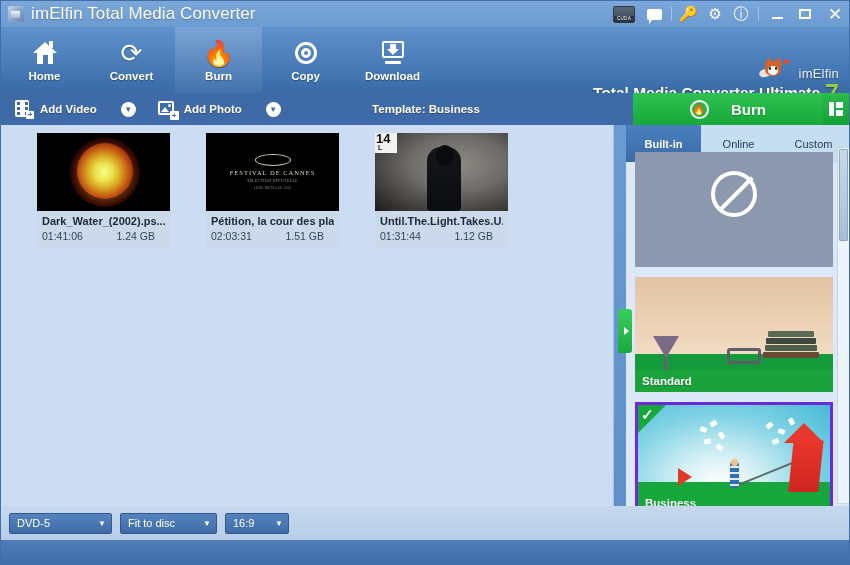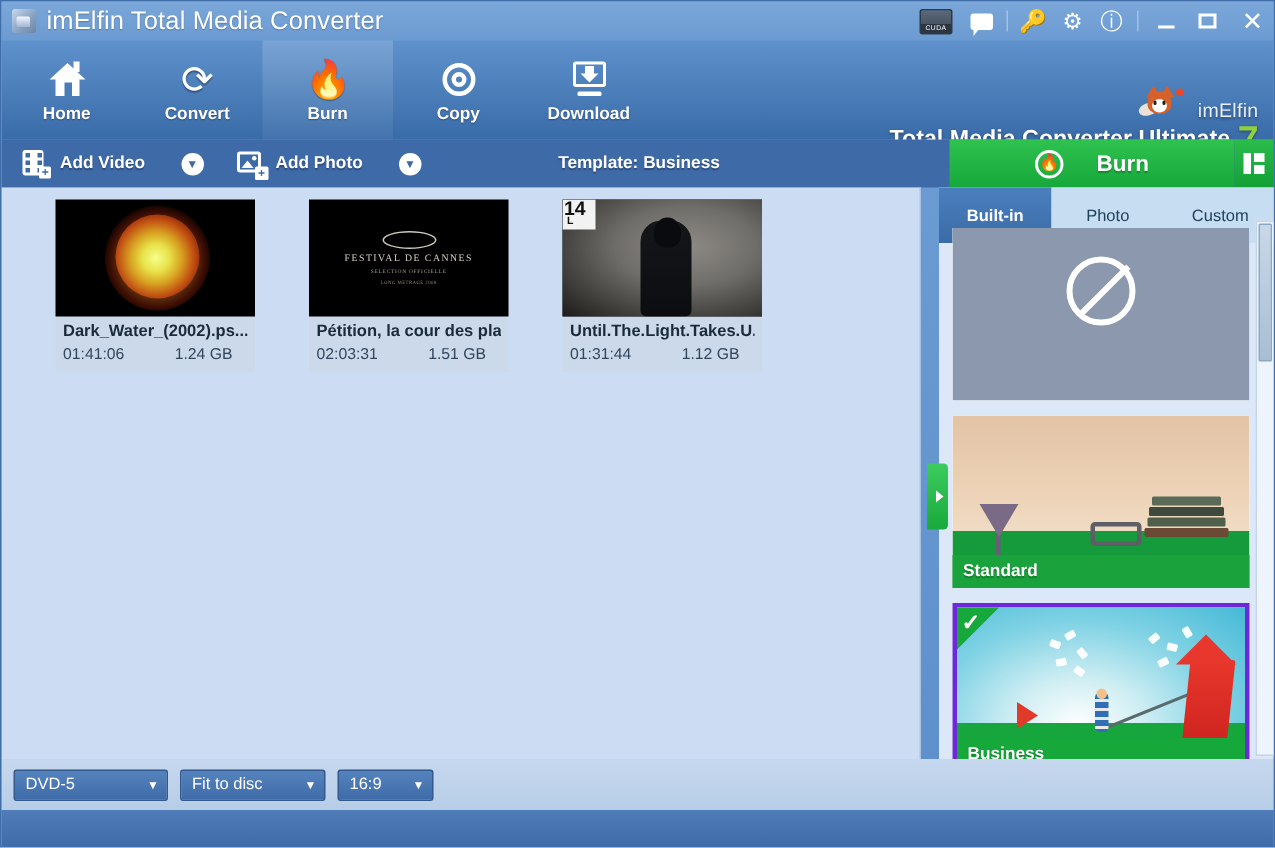--- a/index.html
+++ b/index.html
@@ -553,21 +553,21 @@
   <div class="collapse-handle">
     <i></i>
   </div>
 
   <div class="rpanel">
     <div class="tabs">
       <div class="tab active">
         <span>Built-in</span>
       </div>
       <div class="tab">
-        <span>Photo</span>
+        <span>Online</span>
       </div>
       <div class="tab">
         <span>Custom</span>
       </div>
     </div>
 
     <div class="tpl-list">
 
       <div class="tpl-card">
         <div class="tpl-img">

